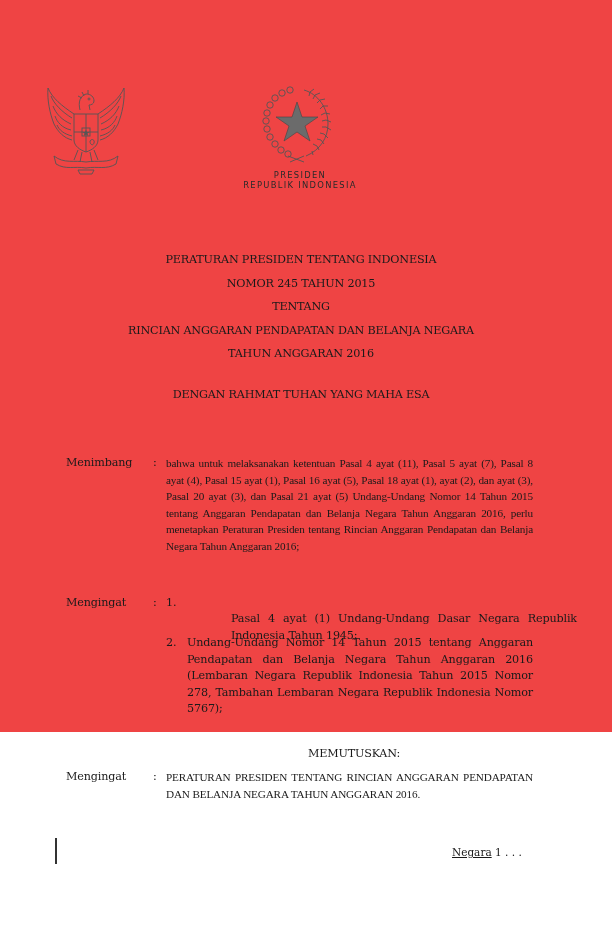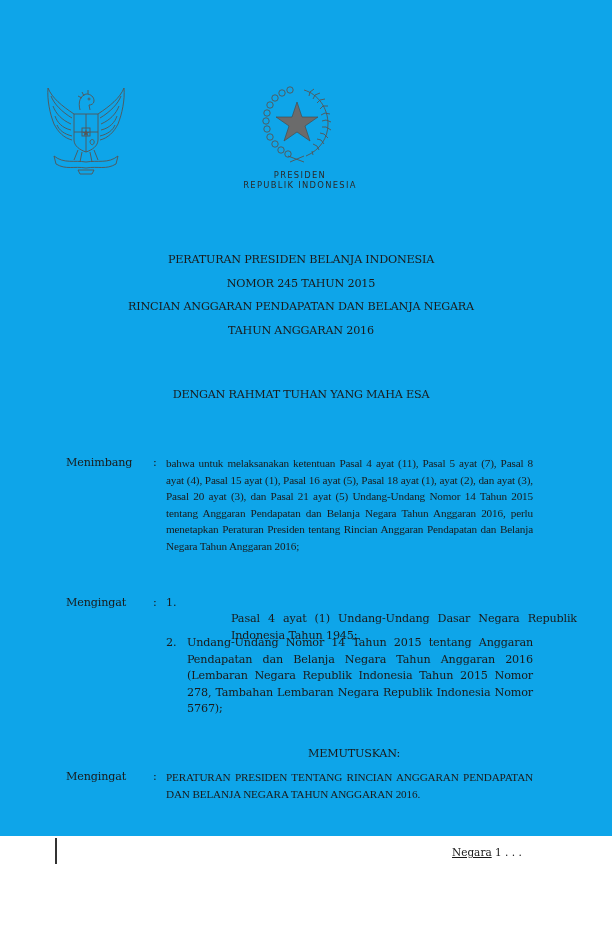--- a/index.html
+++ b/index.html
@@ -11,22 +11,22 @@
       width: 612px;
       height: 936px;
       position: relative;
       overflow: hidden;
       font-family: "DejaVu Serif", "Liberation Serif", serif;
       color: #1a1a1a;
     }
     .page {
       position: absolute;
       left: 0; top: 0;
-      width: 612px; height: 836px;
-      background: #0ea5e9;
+      width: 612px; height: 732px;
+      background: #ef4444;
     }
     .garuda {
       position: absolute;
       left: 44px;
       top: 84px;
       width: 84px;
       height: 92px;
     }
     .seal {
       position: absolute;
@@ -202,22 +202,23 @@
       <path d="M28 72 L44 78 M44 72 L30 78"></path>
     </g>
   </svg>
 
   <div class="seal-caption">
     <div>PRESIDEN</div>
     <div>REPUBLIK INDONESIA</div>
   </div>
 
   <div class="title-block">
-    <div>PERATURAN PRESIDEN BELANJA INDONESIA</div>
+    <div>PERATURAN PRESIDEN TENTANG INDONESIA</div>
     <div>NOMOR 245 TAHUN 2015</div>
+    <div>TENTANG</div>
     <div>RINCIAN ANGGARAN PENDAPATAN DAN BELANJA NEGARA</div>
     <div>TAHUN ANGGARAN 2016</div>
   </div>
 
   <div class="rahmat-block">
     <div>DENGAN RAHMAT TUHAN YANG MAHA ESA</div>
   </div>
 
   <div class="section" style="top:455px; height:135px;">
     <span class="label">Menimbang</span>

